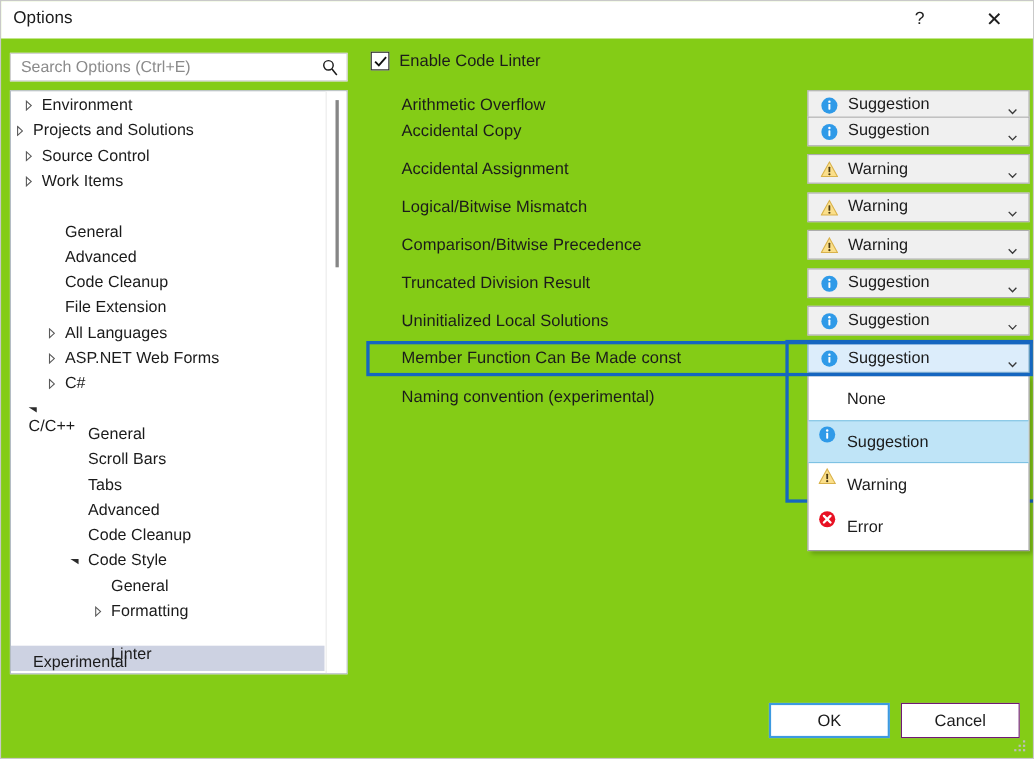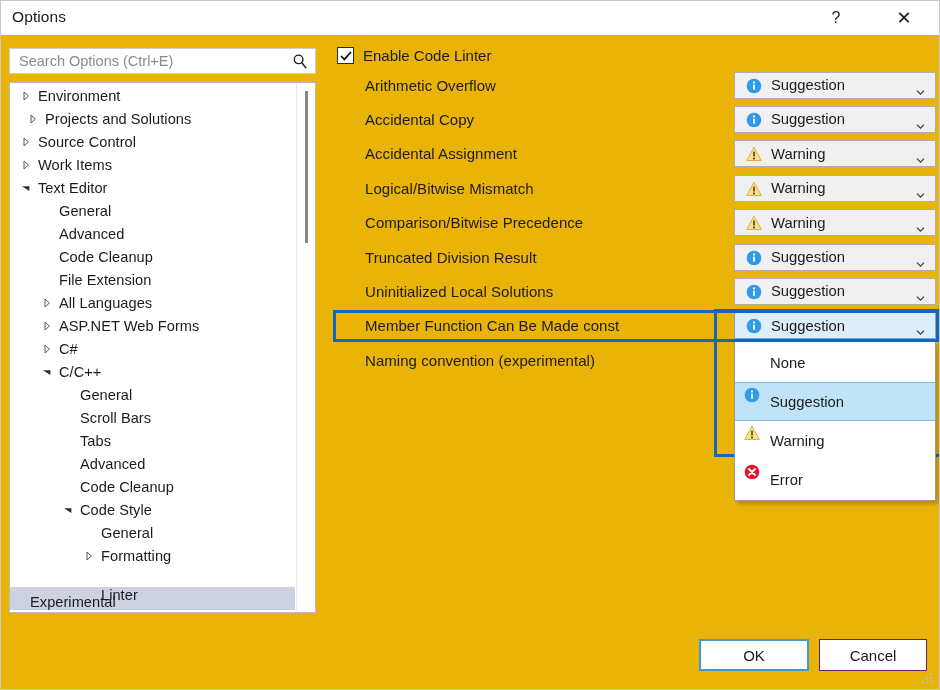--- a/index.html
+++ b/index.html
@@ -12,21 +12,21 @@
     font-family: "Liberation Sans", sans-serif;
     background: #ffffff;
     color: #1a1a1a;
     -webkit-font-smoothing: antialiased;
   }
 
   
   .dialog {
     position: relative;
     width: 940px; height: 690px;
-    background: #eab308;
+    background: #84cc16;
     border: 1px solid #c9c9c9;
     overflow: hidden;
   }
 
   
   .titlebar {
     position: absolute; left: 0; top: 0;
     width: 940px; height: 34px;
     background: #ffffff;
   }
@@ -246,21 +246,21 @@
   <div class="tree-panel">
     <div class="tree-inner" id="tree-inner">
         <div class="tree-row" style="top: 5px; padding-left: 8px;">
           <span class="tw">
             <svg width="8" height="10" viewBox="0 0 8 10">
               <path d="M2 1 L6.4 5 L2 9 Z" fill="none" stroke="#5a5a5a" stroke-width="1"></path>
             </svg>
           </span>
           <span class="tree-label" style="margin-left: 4px;">Environment</span>
         </div>
-        <div class="tree-row" style="top: 28px; padding-left: 15px;">
+        <div class="tree-row" style="top: 28px; padding-left: 0;">
           <span class="tw">
             <svg width="8" height="10" viewBox="0 0 8 10">
               <path d="M2 1 L6.4 5 L2 9 Z" fill="none" stroke="#5a5a5a" stroke-width="1"></path>
             </svg>
           </span>
           <span class="tree-label" style="margin-left: 4px;">Projects and Solutions</span>
         </div>
         <div class="tree-row" style="top: 51px; padding-left: 8px;">
           <span class="tw">
             <svg width="8" height="10" viewBox="0 0 8 10">
@@ -270,28 +270,20 @@
           <span class="tree-label" style="margin-left: 4px;">Source Control</span>
         </div>
         <div class="tree-row" style="top: 74px; padding-left: 8px;">
           <span class="tw">
             <svg width="8" height="10" viewBox="0 0 8 10">
               <path d="M2 1 L6.4 5 L2 9 Z" fill="none" stroke="#5a5a5a" stroke-width="1"></path>
             </svg>
           </span>
           <span class="tree-label" style="margin-left: 4px;">Work Items</span>
         </div>
-        <div class="tree-row" style="top: 97px; padding-left: 8px;">
-          <span class="tw">
-            <svg width="10" height="8" viewBox="0 0 10 8">
-              <path d="M1 2.2 L8.4 2.2 L8.4 7 Z" fill="#2b2b2b"></path>
-            </svg>
-          </span>
-          <span class="tree-label" style="margin-left: 4px;">Text Editor</span>
-        </div>
         <div class="tree-row" style="top: 120px; padding-left: 29px;">
           <span class="tw empty"></span>
           <span class="tree-label" style="margin-left: 4px;">General</span>
         </div>
         <div class="tree-row" style="top: 143px; padding-left: 29px;">
           <span class="tw empty"></span>
           <span class="tree-label" style="margin-left: 4px;">Advanced</span>
         </div>
         <div class="tree-row" style="top: 166px; padding-left: 29px;">
           <span class="tw empty"></span>
@@ -318,21 +310,21 @@
           <span class="tree-label" style="margin-left: 4px;">ASP.NET Web Forms</span>
         </div>
         <div class="tree-row" style="top: 258px; padding-left: 29px;">
           <span class="tw">
             <svg width="8" height="10" viewBox="0 0 8 10">
               <path d="M2 1 L6.4 5 L2 9 Z" fill="none" stroke="#5a5a5a" stroke-width="1"></path>
             </svg>
           </span>
           <span class="tree-label" style="margin-left: 4px;">C#</span>
         </div>
-        <div class="tree-row" style="top: 281px; padding-left: 29px;">
+        <div class="tree-row" style="top: 281px; padding-left: 12px; flex-direction: column;">
           <span class="tw">
             <svg width="10" height="8" viewBox="0 0 10 8">
               <path d="M1 2.2 L8.4 2.2 L8.4 7 Z" fill="#2b2b2b"></path>
             </svg>
           </span>
           <span class="tree-label" style="margin-left: 4px;">C/C++</span>
         </div>
         <div class="tree-row" style="top: 304px; padding-left: 50px;">
           <span class="tw empty"></span>
           <span class="tree-label" style="margin-left: 4px;">General</span>
@@ -392,21 +384,21 @@
     <div class="enable-row">
       <span class="checkbox">
         <svg width="14" height="14" viewBox="0 0 14 14">
           <polyline points="2,7 5.4,10.4 12,3" fill="none" stroke="#111" stroke-width="1.7"></polyline>
         </svg>
       </span>
       <span class="enable-label">Enable Code Linter</span>
     </div>
 
     <div id="rules-host">
-        <div class="rule-row" style="top: 29px;">
+        <div class="rule-row" style="top: 39px;">
           <span class="rule-name">Arithmetic Overflow</span>
           <div class="combo">
             <svg viewBox="0 0 16 16" class="combo-icon">
               <circle cx="8" cy="8" r="7.3" fill="#2f9ae8"></circle>
               <rect x="7.1" y="6.5" width="1.8" height="5.3" rx=".6" fill="#fff"></rect>
               <circle cx="8" cy="4.4" r="1.1" fill="#fff"></circle>
             </svg>
             <span class="combo-text">Suggestion</span>
             <span class="combo-arrow"><svg width="9" height="7" viewBox="0 0 9 7">
                 <path d="M1 1.6 L4.5 5.2 L8 1.6" fill="none" stroke="#3a3a3a" stroke-width="1.2"></path>

